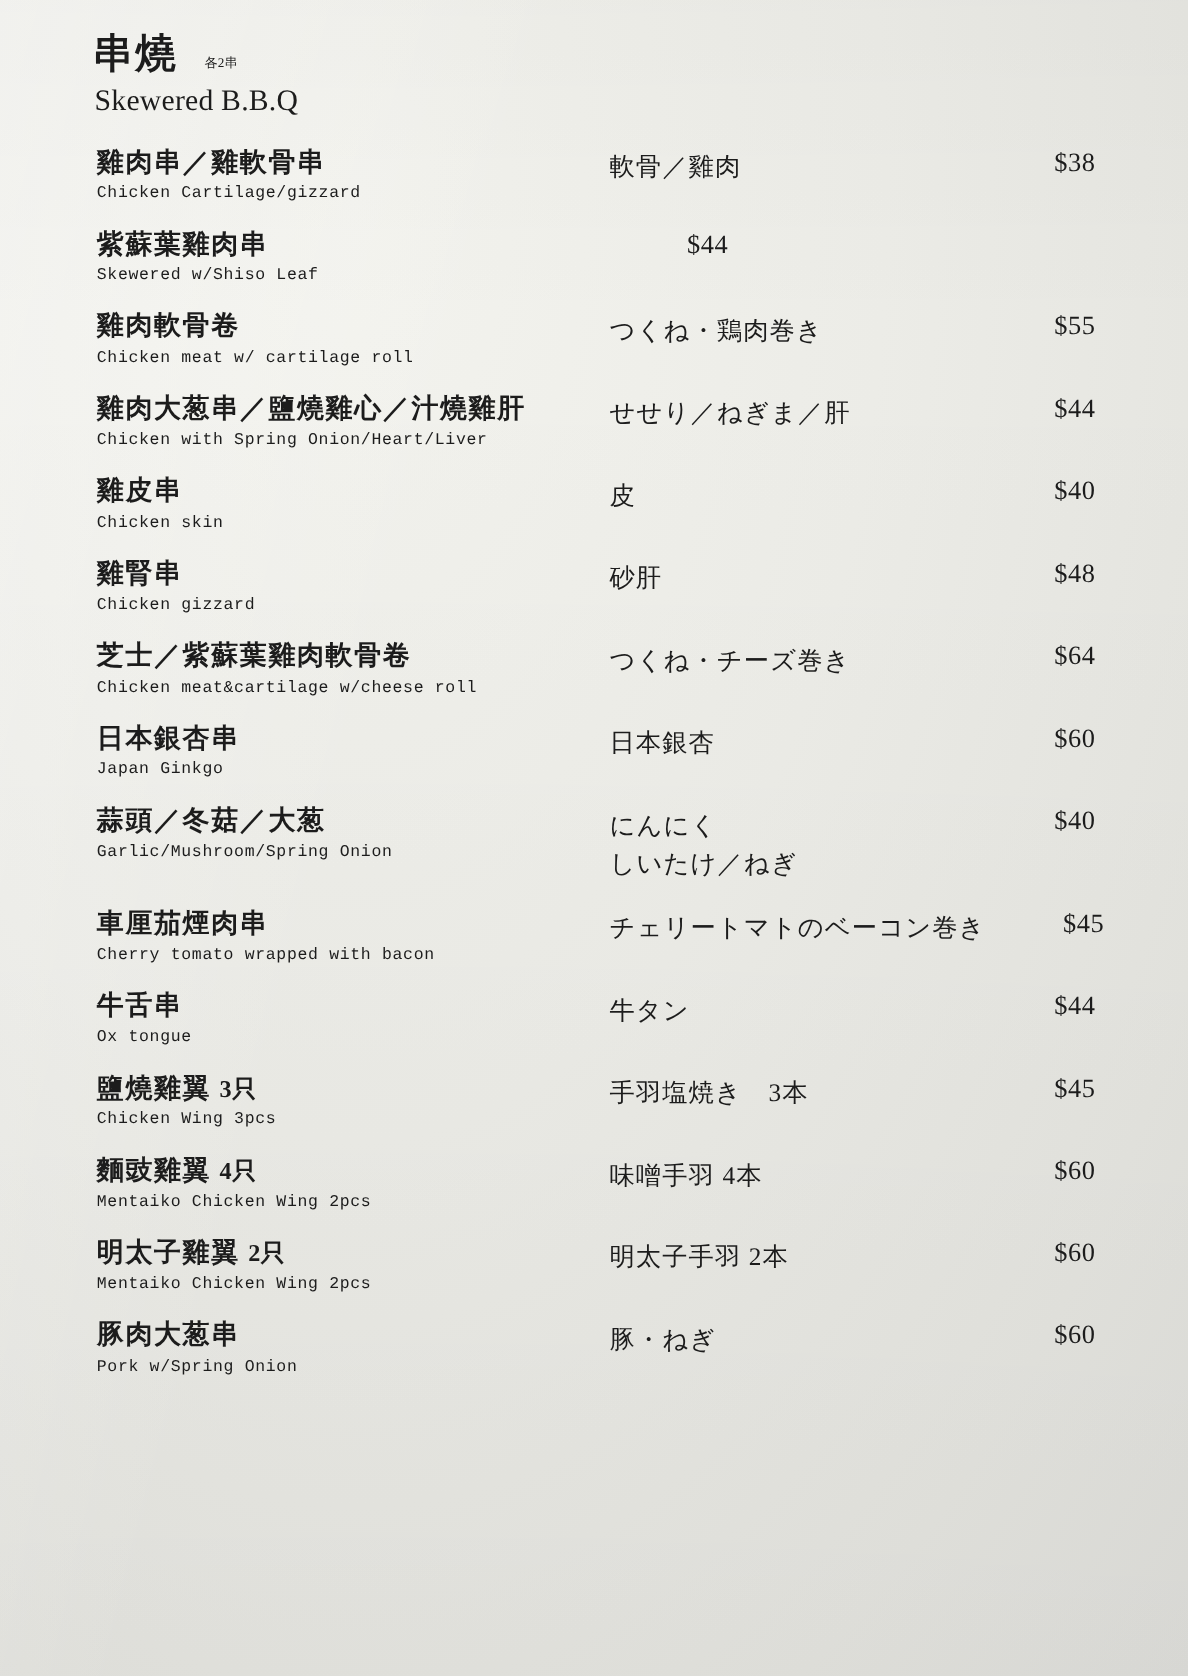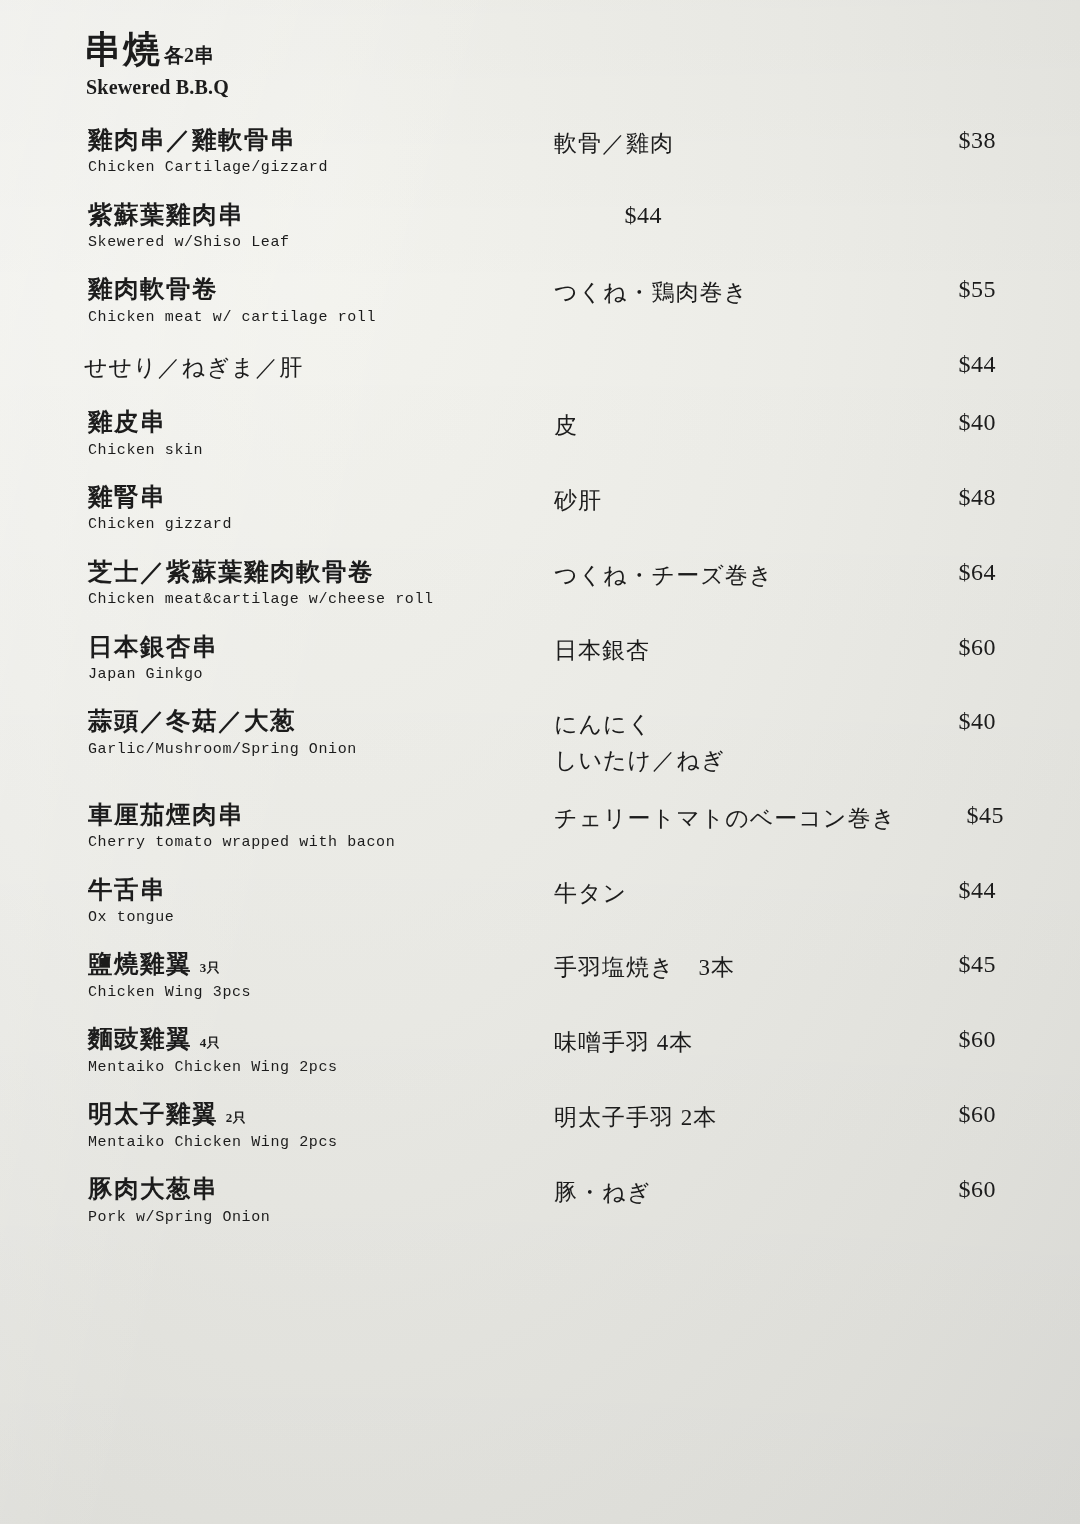--- a/index.html
+++ b/index.html
@@ -38,36 +38,36 @@
     width: 1080px;
   }
 
   
   .header {
     margin-bottom: 26px;
   }
   .header-line1 {
     display: flex;
     align-items: baseline;
-    gap: 2px;
+    gap: 24px;
   }
   .title-cjk {
     font-size: 37px;
     font-weight: bold;
     letter-spacing: 2px;
     line-height: 1.1;
   }
   .title-qty {
-    font-size: 20px;
-    font-weight: bold;
+    font-size: 12px;
+    font-weight: normal;
     letter-spacing: 0px;
   }
   .title-en {
-    font-size: 20px;
-    font-weight: bold;
+    font-size: 27px;
+    font-weight: normal;
     letter-spacing: 0.2px;
     margin-top: 5px;
     margin-left: 2px;
   }
 
   
   .items {
     display: block;
   }
   .row {
@@ -83,21 +83,21 @@
     box-sizing: border-box;
   }
   .name-cjk {
     font-size: 24.5px;
     letter-spacing: 1.5px;
     line-height: 1.25;
     white-space: nowrap;
     font-weight: bold;
   }
   .name-cjk .qty {
-    font-size: 13px;
+    font-size: 22px;
     letter-spacing: 0.5px;
   }
   .name-en {
     font-family: Liberation Mono, monospace;
     font-size: 15px;
     letter-spacing: 0.6px;
     line-height: 1.35;
     margin-top: 3px;
     white-space: nowrap;
   }
@@ -162,20 +162,24 @@
         <div class="col-left">
           <div class="name-cjk"><span>雞肉軟骨卷</span></div>
           <div class="name-en">Chicken meat w/ cartilage roll</div>
         </div>
         <div class="col-mid">
           <div class="name-jp"><span>つくね・鶏肉巻き</span></div>
         </div>
         <div class="col-price">$55</div>
       </div>
       <div class="row">
+        <div class="col-left">
+          <div class="name-cjk"><span>雞肉大葱串／鹽燒雞心／汁燒雞肝</span></div>
+          <div class="name-en">Chicken with Spring Onion/Heart/Liver</div>
+        </div>
         <div class="col-mid">
           <div class="name-jp"><span>せせり／ねぎま／肝</span></div>
         </div>
         <div class="col-price">$44</div>
       </div>
       <div class="row">
         <div class="col-left">
           <div class="name-cjk"><span>雞皮串</span></div>
           <div class="name-en">Chicken skin</div>
         </div>

